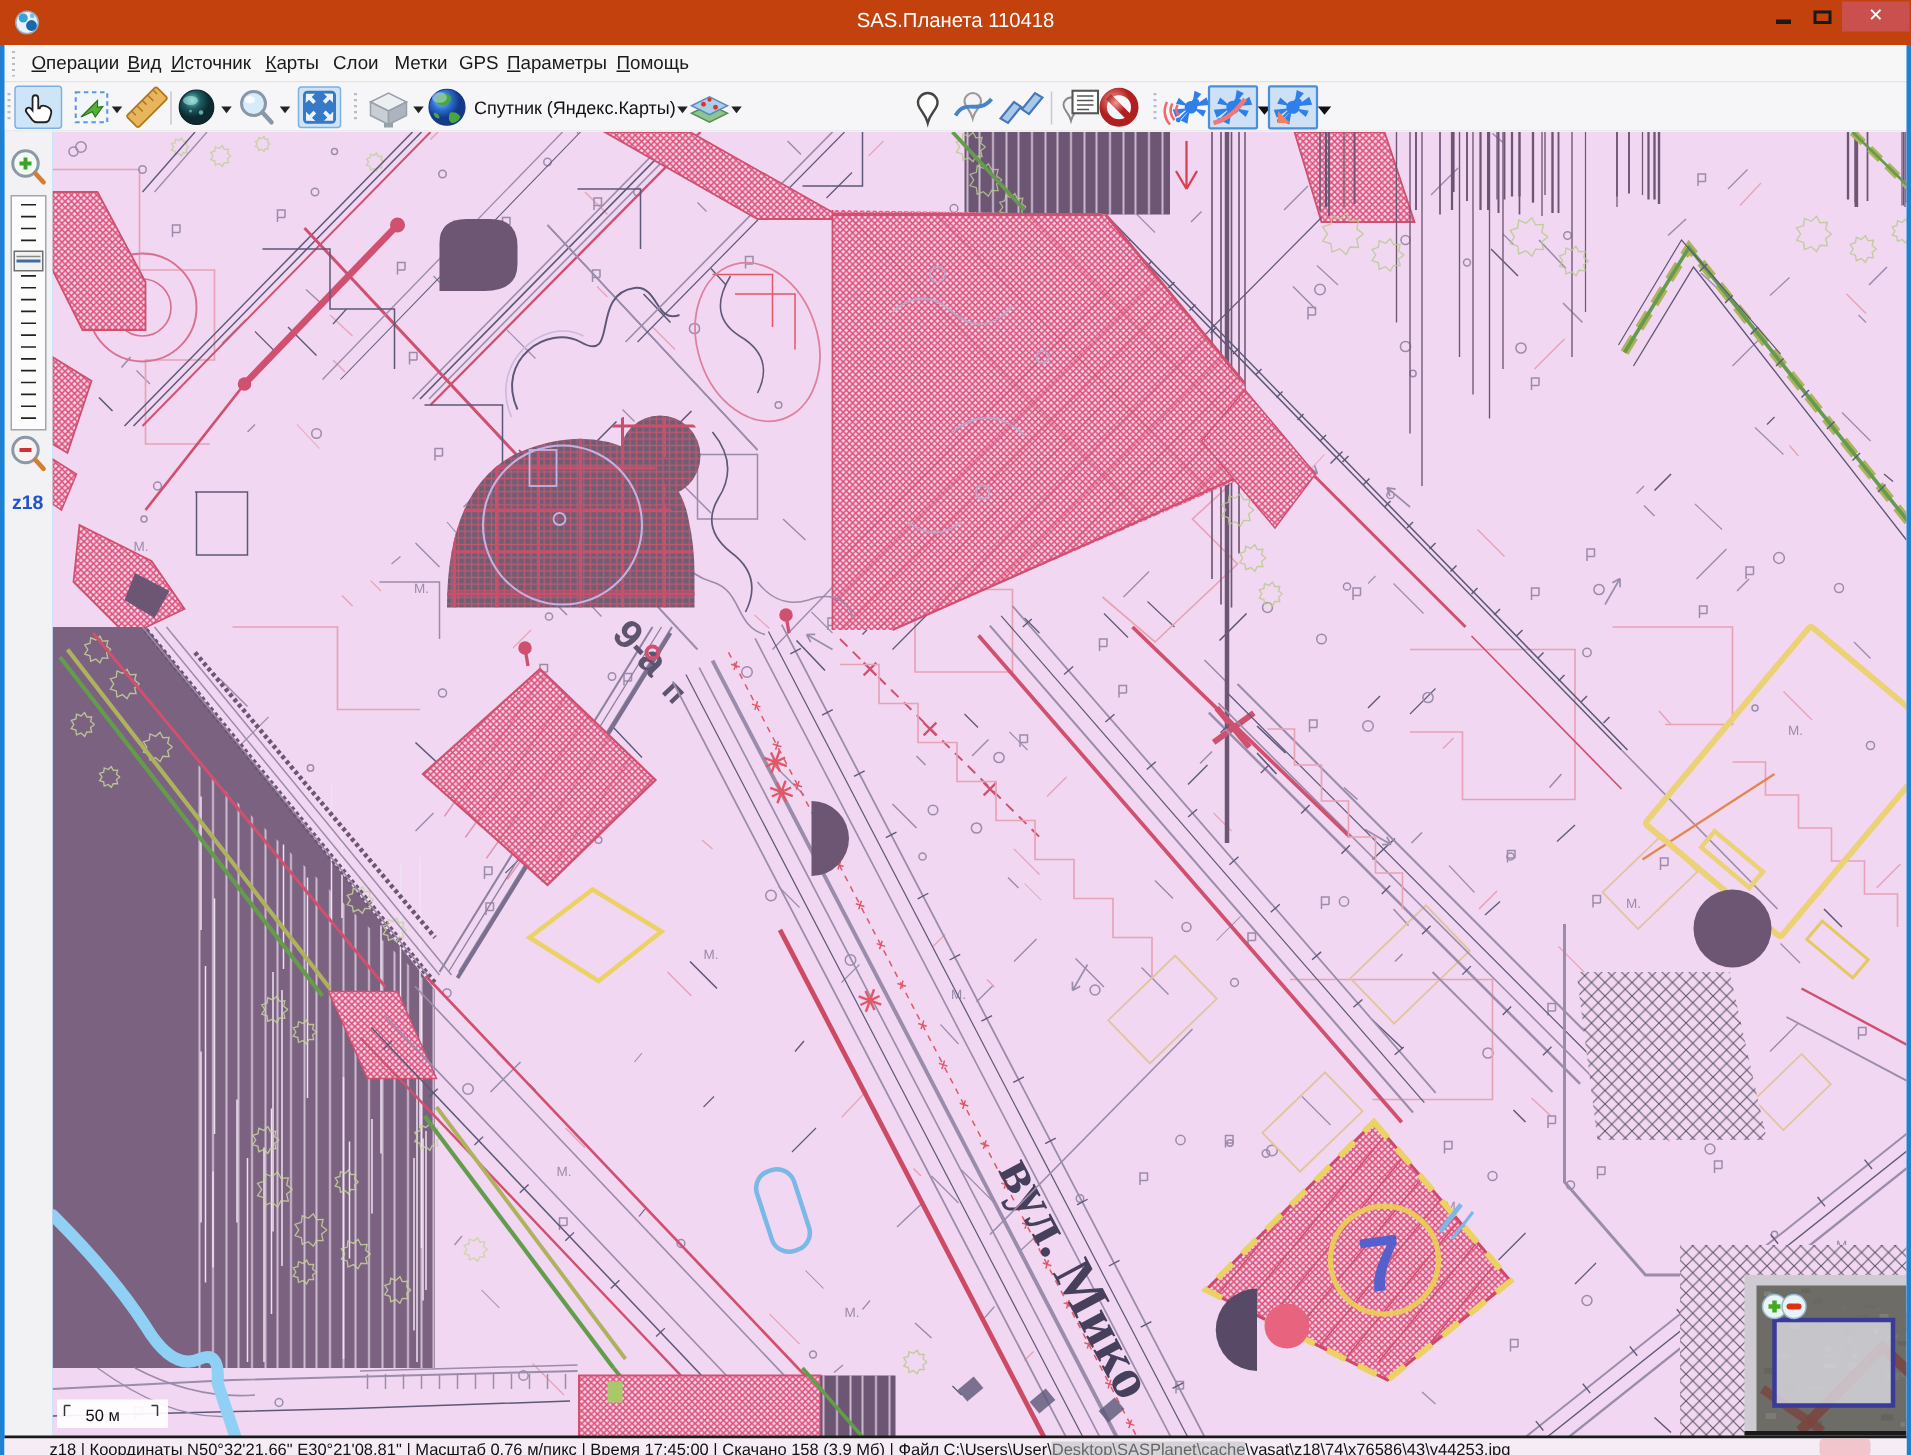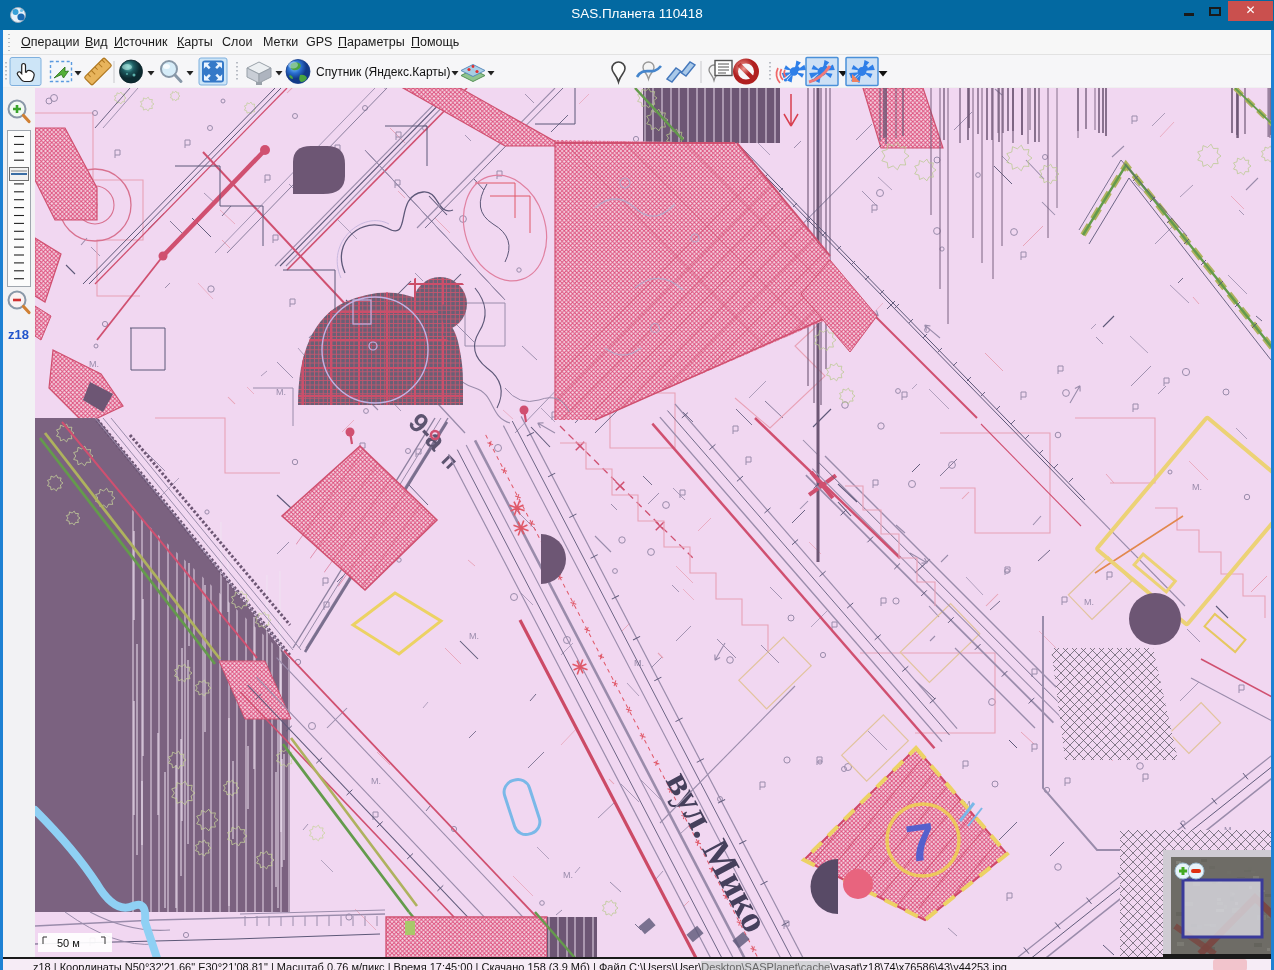--- a/index.html
+++ b/index.html
@@ -1,16 +1,16 @@
 <!DOCTYPE html>
 <html><head><meta charset="utf-8"><style>
 * { margin:0; padding:0; box-sizing:border-box; }
 html,body { width:1274px; height:970px; overflow:hidden; font-family:"Liberation Sans",sans-serif; background:#f0f0f0; }
 #win { position:relative; width:1274px; height:970px; }
-#titlebar { position:absolute; left:0; top:0; width:1274px; height:30px; background:#0369a1; }
+#titlebar { position:absolute; left:0; top:0; width:1274px; height:30px; background:#c2410c; }
 #title { position:absolute; left:0; right:0; top:6px; text-align:center; color:#fff; font-size:13.5px; }
 #appicon { position:absolute; left:9px; top:5px; }
 #btnmin { position:absolute; left:1184px; top:13px; width:10px; height:2.5px; background:#1a1a1a; }
 #btnmax { position:absolute; left:1209px; top:7px; width:12px; height:9px; border:2px solid #1a1a1a; }
 #btnclose { position:absolute; left:1228px; top:1px; width:45px; height:20px; background:#ca504e; color:#fff; text-align:center; font-size:12px; line-height:19px; }
 #lborder { position:absolute; left:0; top:30px; width:3px; height:940px; background:#1e81d3; }
 #rborder { position:absolute; left:1271px; top:30px; width:3px; height:940px; background:#1e81d3; }
 #menubar { position:absolute; left:3px; top:30px; width:1268px; height:25px; background:#f7f7f7; border-bottom:1px solid #e2e2e2; }
 #menubar span.it { position:absolute; top:5px; font-size:12.5px; color:#1a1a1a; }
 #menubar .grip { position:absolute; left:5px; top:4px; width:2px; height:17px; background:repeating-linear-gradient(#b8bcc4 0 1.5px, transparent 1.5px 4px); }

